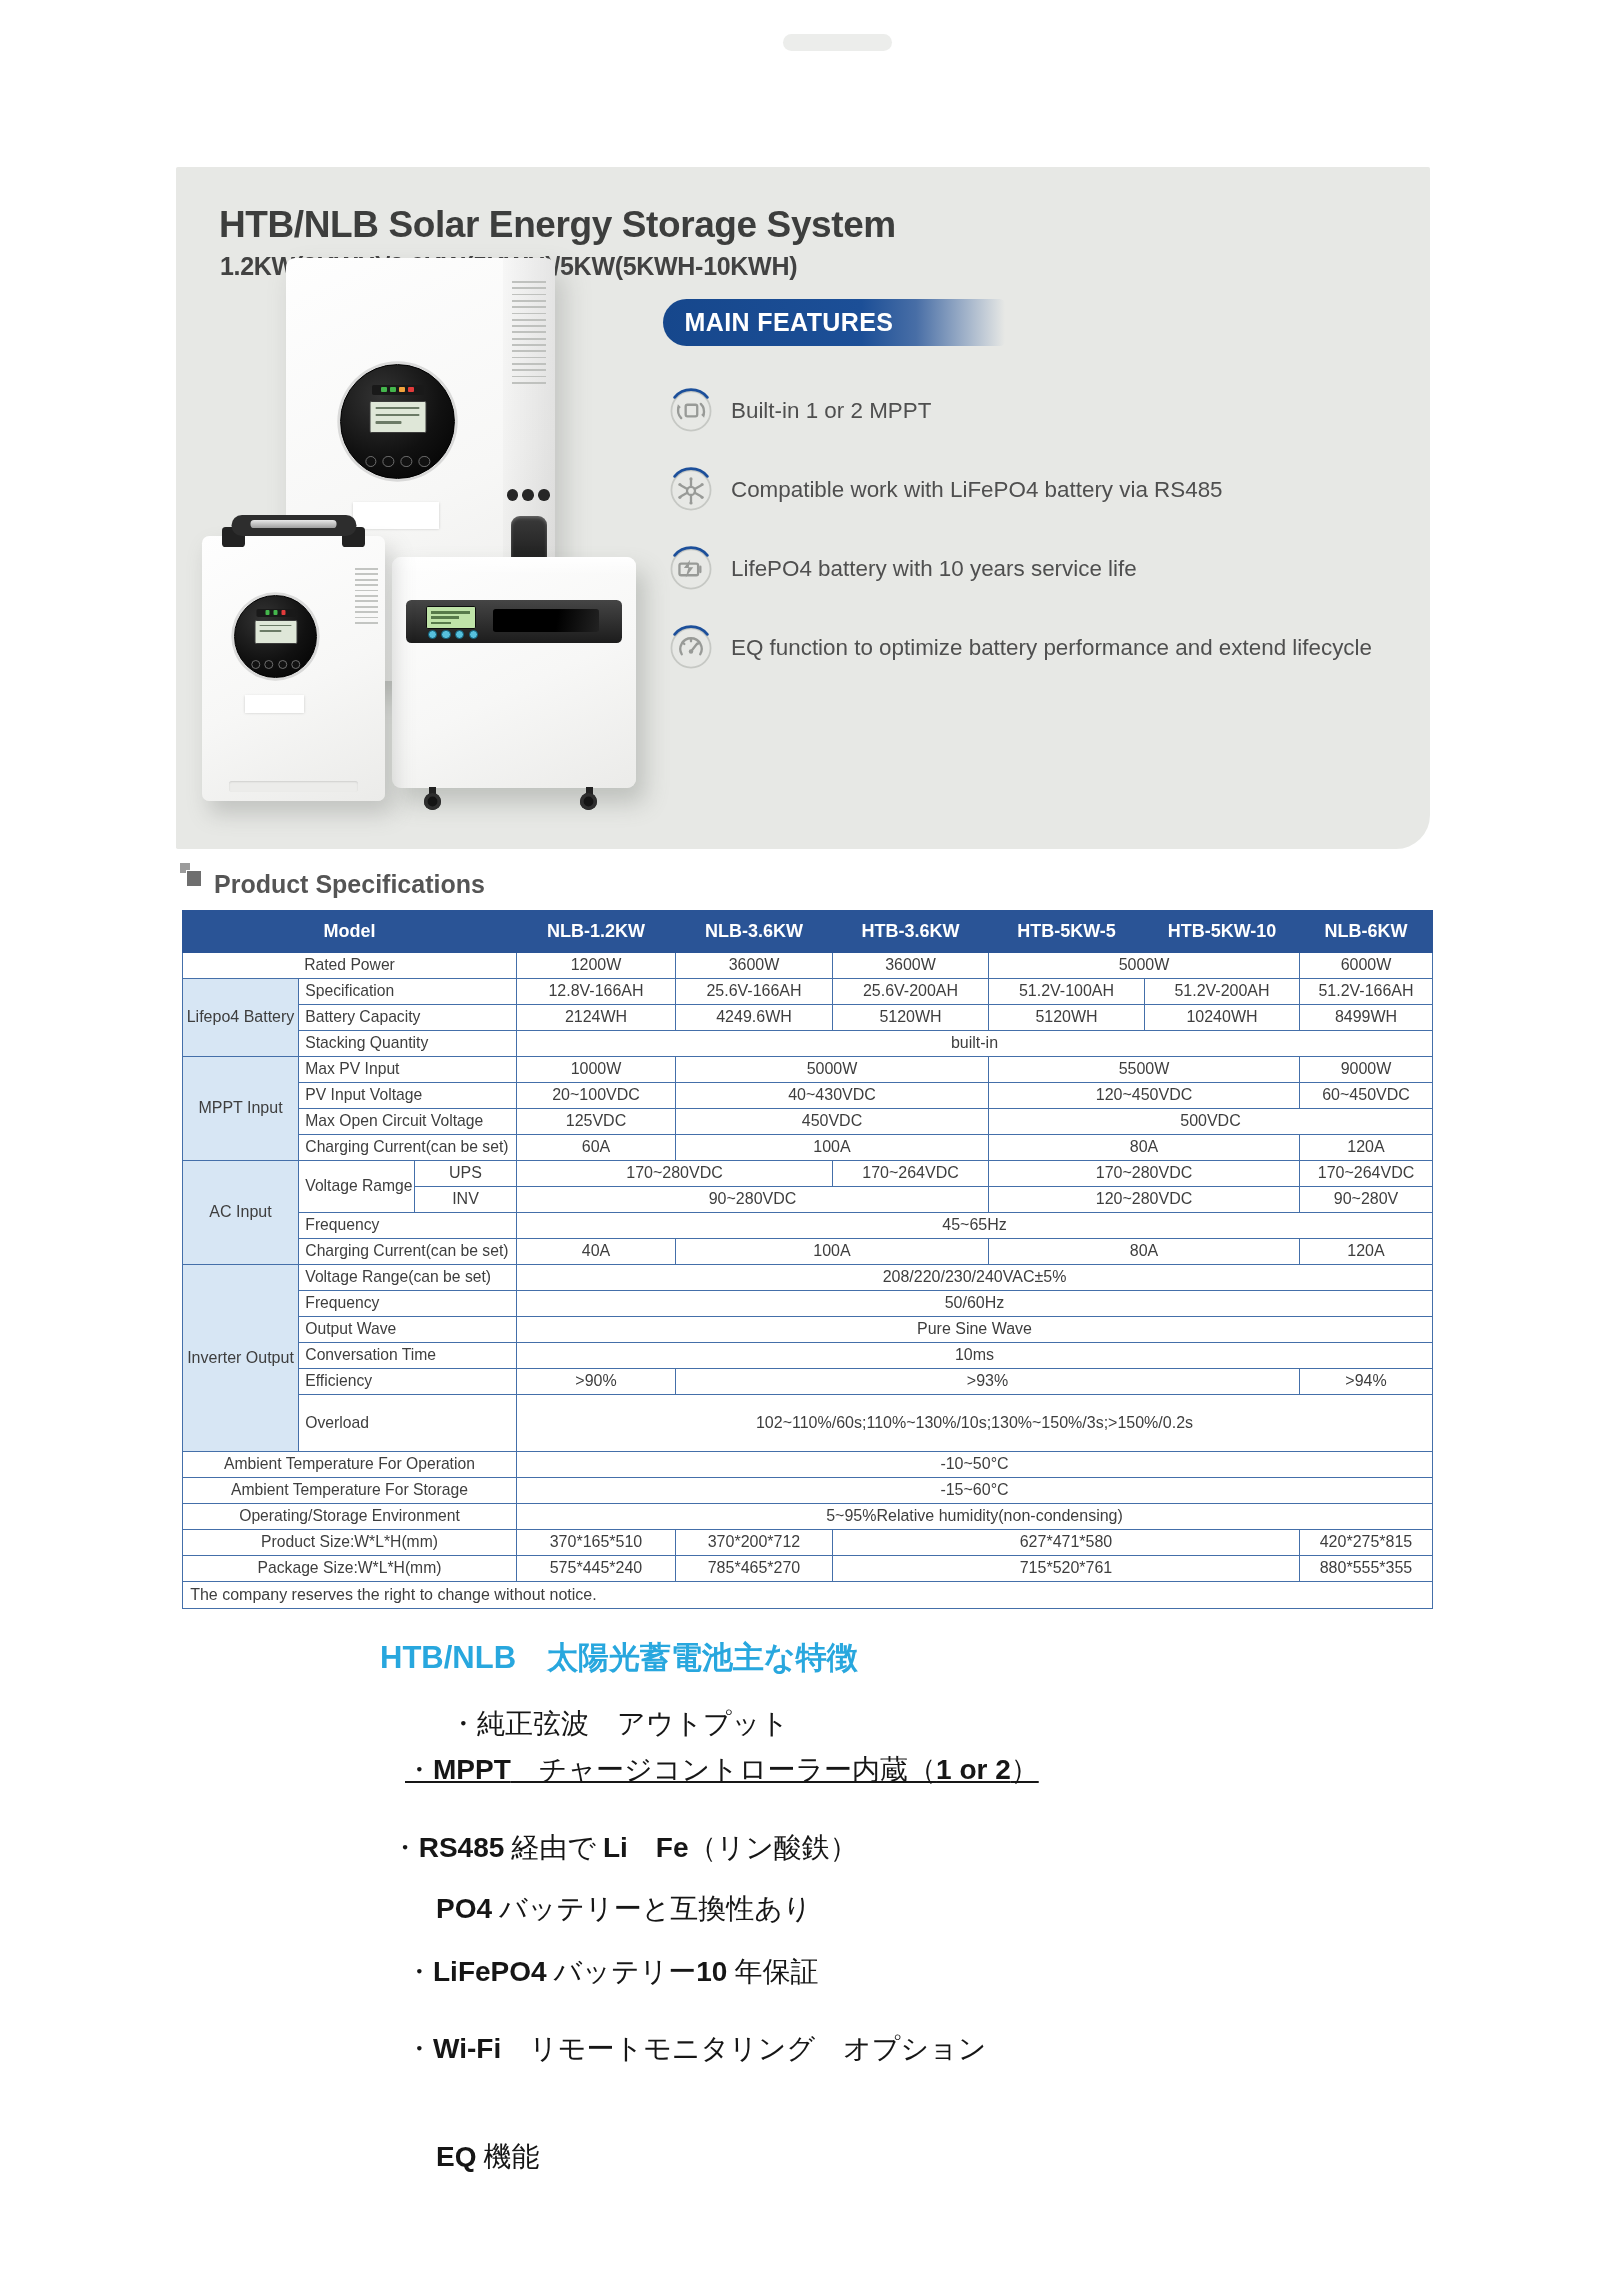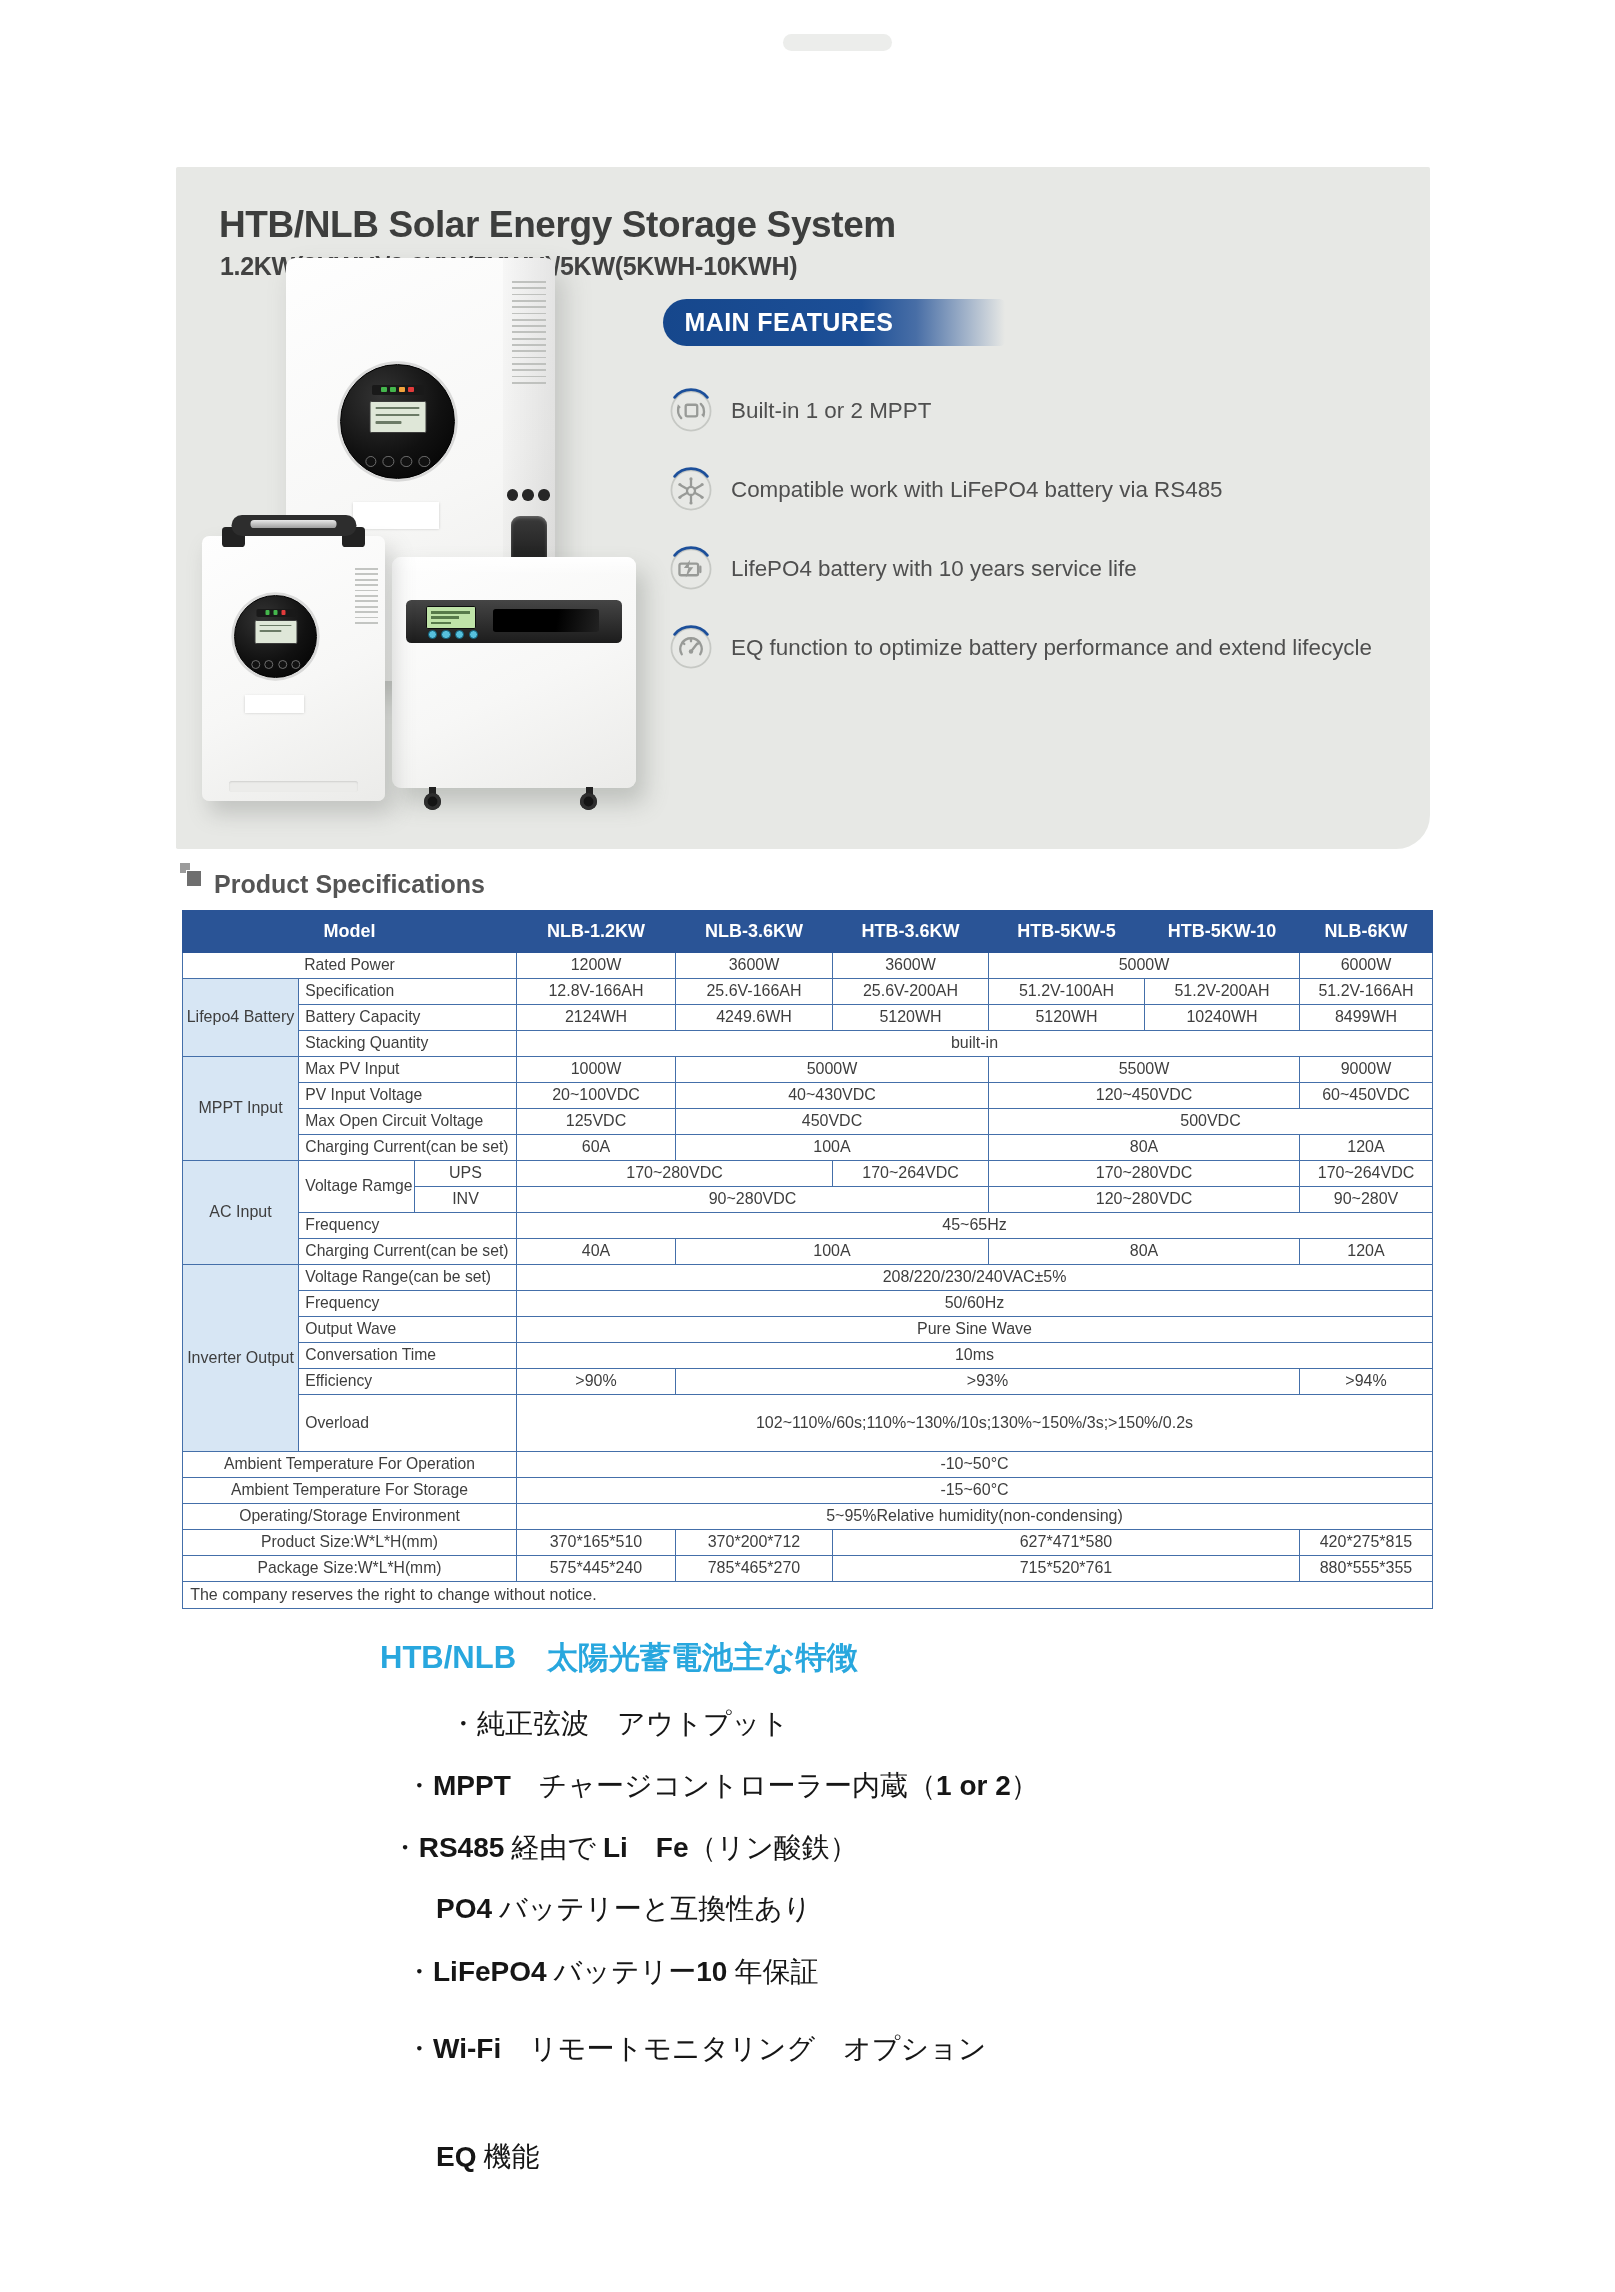--- a/index.html
+++ b/index.html
@@ -451,21 +451,21 @@
         </tr>
         <tr class="foot">
           <td colspan="9">The company reserves the right to change without notice.</td>
         </tr>
       </tbody>
     </table>
 
   <section class="jp" id="jp-section">
     <div class="jp-heading" id="jp-heading"><span class="seg-lat">HTB/NLB</span><span class="seg-jph">　太陽光蓄電池主な特徴</span></div>
   <div class="jp-line jp-normal" style="top: 68px; margin-left: 44px;"><span>・純正弦波　アウトプット</span></div>
-      <div class="jp-line jp-normal" style="top: 130px;"><span>・</span><span class="seg-b">MPPT</span><span>　チャージコントローラー内蔵（</span><span class="seg-b">1 or 2</span><span>）</span></div>
+      <div class="jp-line jp-normal" style="top: 114px; text-decoration: underline;"><span>・</span><span class="seg-b">MPPT</span><span>　チャージコントローラー内蔵（</span><span class="seg-b">1 or 2</span><span>）</span></div>
       <div class="jp-line jp-out" style="top: 192px;"><span>・</span><span class="seg-b">RS485</span><span> 経由で </span><span class="seg-b">Li　Fe</span><span>（リン酸鉄）</span></div>
       <div class="jp-line jp-cont" style="top: 253px;"><span class="seg-b">PO4</span><span> バッテリーと互換性あり</span></div>
       <div class="jp-line jp-normal" style="top: 316px;"><span>・</span><span class="seg-b">LiFePO4</span><span> バッテリー</span><span class="seg-b">10</span><span> 年保証</span></div>
       <div class="jp-line jp-normal" style="top: 393px;"><span>・</span><span class="seg-b">Wi-Fi</span><span>　リモートモニタリング　オプション</span></div>
       <div class="jp-line jp-cont" style="top: 501px;"><span class="seg-b">EQ</span><span> 機能</span></div>
     </section>
 
 </div>
 
 

